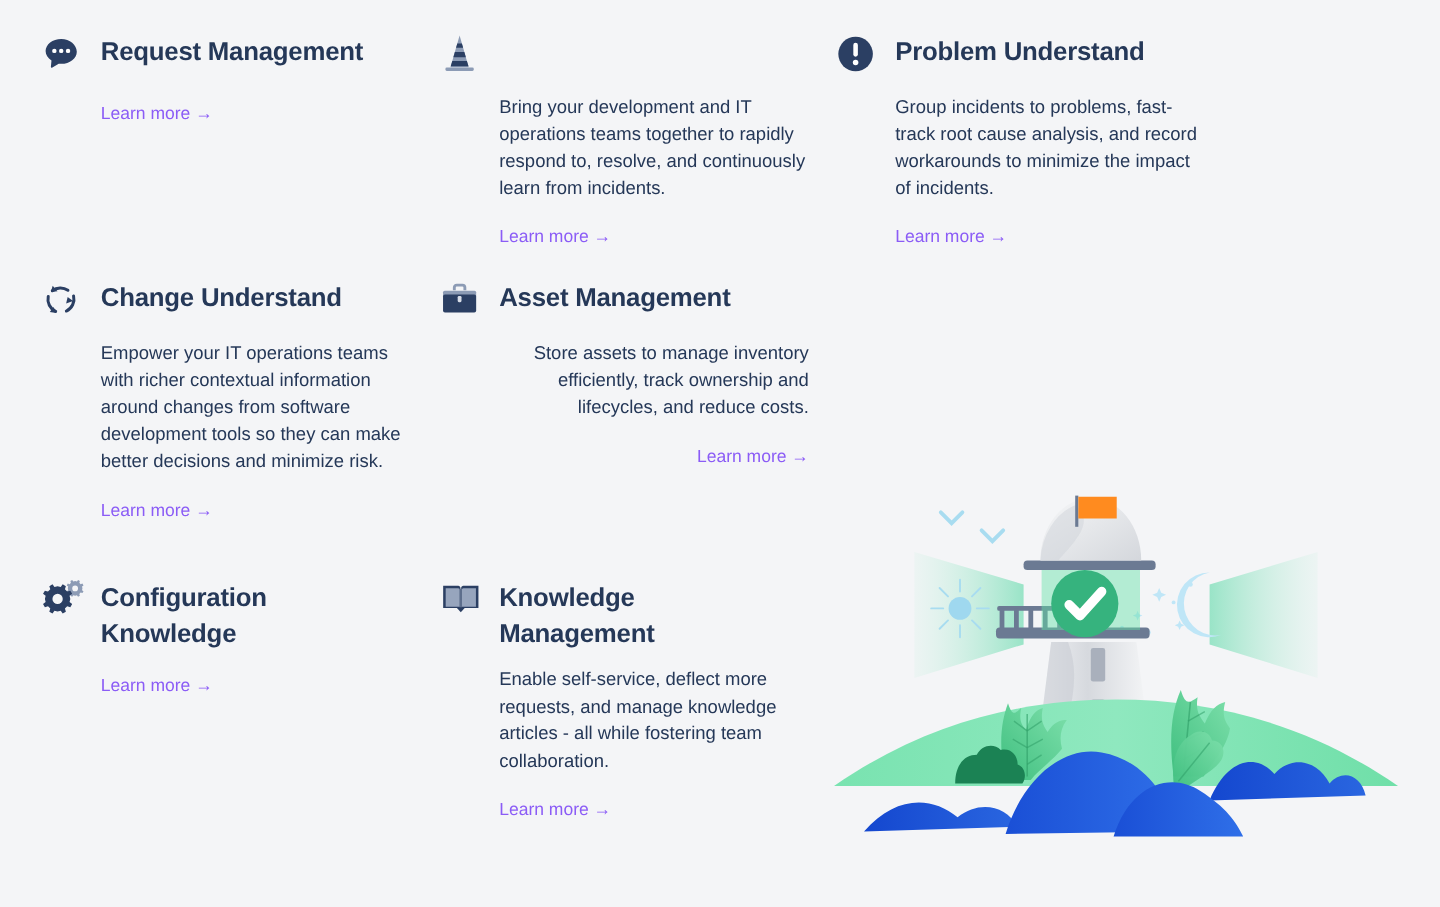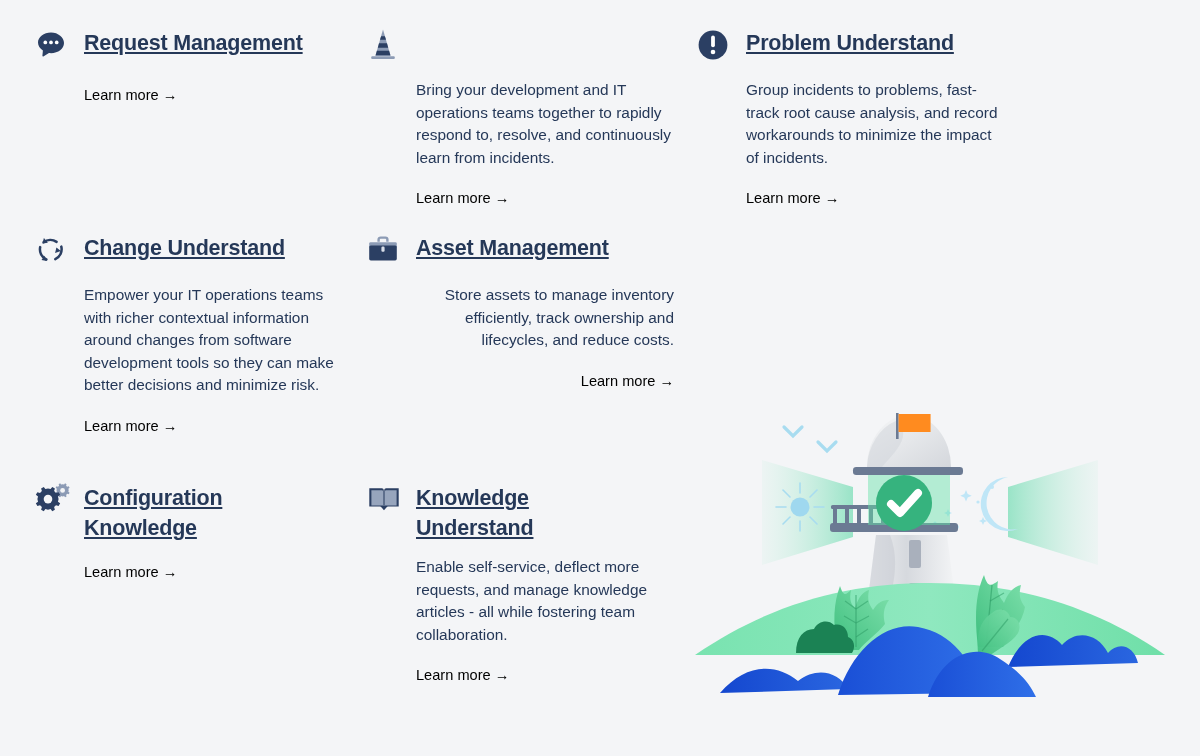--- a/index.html
+++ b/index.html
@@ -46,37 +46,36 @@
     padding-top: 2px;
   }
   .icon-wrap svg { display: block; }
   .card-title {
     font-size: 21.5px;
     line-height: 30px;
     font-weight: bold;
     color: #253858;
     letter-spacing: -0.2px;
     padding-top: 6px;
-    text-decoration: underline;
   }
   .card-body {
     margin-left: 54px;
     margin-top: 13px;
     font-size: 15.4px;
     line-height: 22.6px;
     color: #253858;
     max-width: 258px;
   }
   .card-link {
     display: inline-block;
     margin-left: 54px;
     margin-top: 19px;
     font-size: 14.6px;
     line-height: 20px;
-    color: #000000;
+    color: #8b5cf6;
     text-decoration: none;
     font-weight: normal;
     cursor: pointer;
   }
   .card-link .arr { margin-left: 4px; }
   .r1 { min-height: 205px; }
   .r2c1 { min-height: 250px; }
   .r2c2 { min-height: 250px; text-align: right; }
   .r3 { min-height: 250px; }
 
@@ -203,21 +202,21 @@
         <div class="icon-wrap">
           <svg width="36" height="32" viewBox="0 0 36 32">
             <path d="M3.3 4.2 h12.6 c1 0 1.8.8 1.8 1.8 v18.4 c0 -1 -.8-1.8 -1.8-1.8 H3.3 z" fill="#2b3f63"></path>
             <path d="M32.7 4.2 H20.1 c-1 0 -1.8.8 -1.8 1.8 v18.4 c0 -1 .8-1.8 1.8-1.8 h12.6 z" fill="#2b3f63"></path>
             <path d="M5.4 6.3 h10.5 c.7 0 1.3.6 1.3 1.3 v14 H5.4 z" fill="#97a5bd"></path>
             <path d="M30.6 6.3 H20.1 c-.7 0 -1.3.6 -1.3 1.3 v14 h11.8 z" fill="#97a5bd"></path>
             <rect x="17.0" y="6.6" width="2.0" height="16.2" fill="#5d6e8c"></rect>
             <path d="M14.2 22.1 h7.6 l-3.8 4.1 z" fill="#2b3f63"></path>
           </svg>
         </div>
-        <div class="card-title" style="max-width:180px">Knowledge Understand</div>
+        <div class="card-title" style="max-width:180px">Knowledge Management</div>
       </div>
       <div class="card-body">Enable self-service, deflect more requests, and manage knowledge articles - all while fostering team collaboration.</div>
       <a class="card-link" href="#"><span>Learn more</span><span class="arr">→</span></a>
     </div>
 
   </div>
 
   <div class="illo">
     <svg width="480" height="310" viewBox="0 0 480 310">
       <defs>

